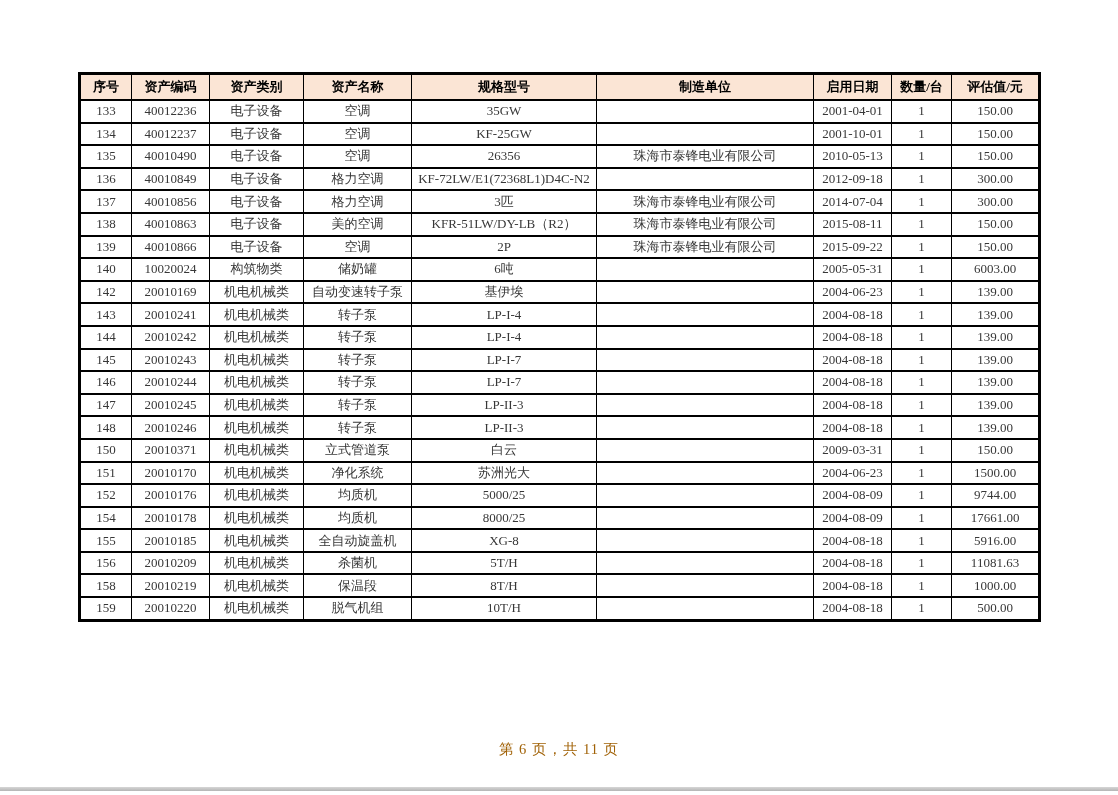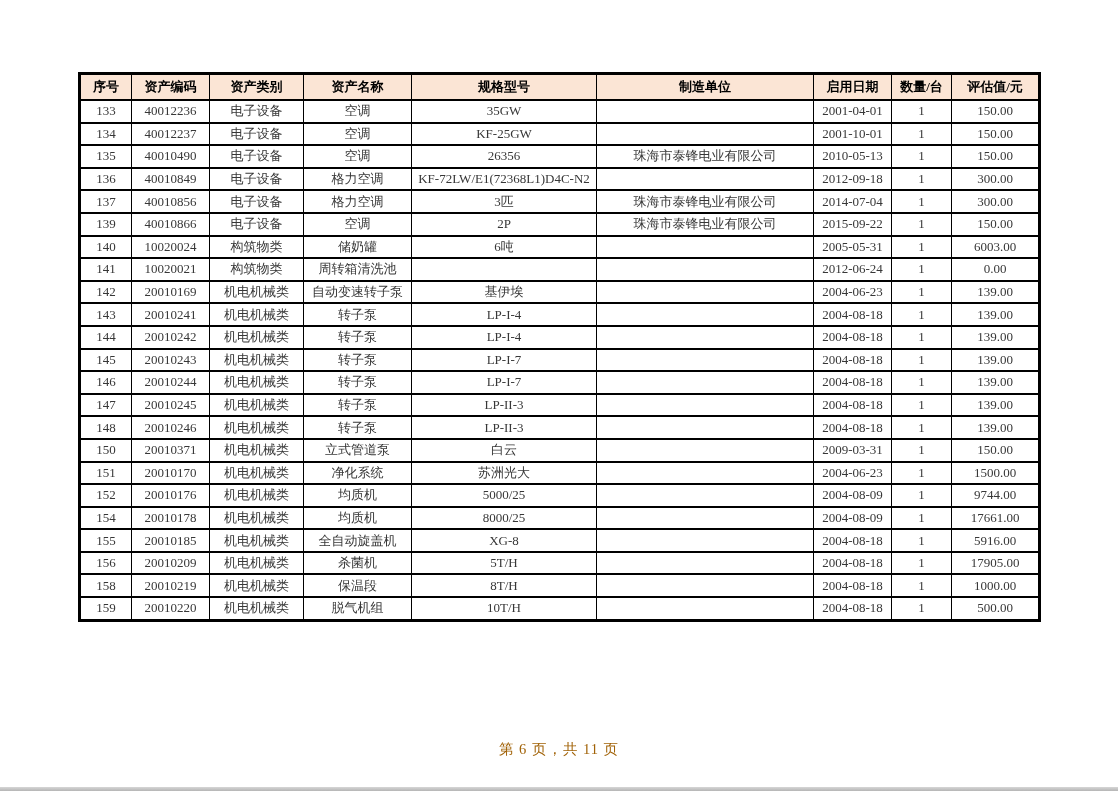--- a/index.html
+++ b/index.html
@@ -161,20 +161,31 @@
           <td>40010856</td>
           <td>电子设备</td>
           <td>格力空调</td>
           <td>3匹</td>
           <td>珠海市泰锋电业有限公司</td>
           <td>2014-07-04</td>
           <td>1</td>
           <td>300.00</td>
         </tr>
         <tr>
+          <td>138</td>
+          <td>40010863</td>
+          <td>电子设备</td>
+          <td>美的空调</td>
+          <td>KFR-51LW/DY-LB（R2）</td>
+          <td>珠海市泰锋电业有限公司</td>
+          <td>2015-08-11</td>
+          <td>1</td>
+          <td>150.00</td>
+        </tr>
+        <tr>
           <td>139</td>
           <td>40010866</td>
           <td>电子设备</td>
           <td>空调</td>
           <td>2P</td>
           <td>珠海市泰锋电业有限公司</td>
           <td>2015-09-22</td>
           <td>1</td>
           <td>150.00</td>
         </tr>
@@ -183,31 +194,20 @@
           <td>10020024</td>
           <td>构筑物类</td>
           <td>储奶罐</td>
           <td>6吨</td>
           <td></td>
           <td>2005-05-31</td>
           <td>1</td>
           <td>6003.00</td>
         </tr>
         <tr>
-          <td>141</td>
-          <td>10020021</td>
-          <td>构筑物类</td>
-          <td>周转箱清洗池</td>
-          <td></td>
-          <td></td>
-          <td>2012-06-24</td>
-          <td>1</td>
-          <td>0.00</td>
-        </tr>
-        <tr>
           <td>142</td>
           <td>20010169</td>
           <td>机电机械类</td>
           <td>自动变速转子泵</td>
           <td>基伊埃</td>
           <td></td>
           <td>2004-06-23</td>
           <td>1</td>
           <td>139.00</td>
         </tr>
@@ -334,21 +334,21 @@
         </tr>
         <tr>
           <td>156</td>
           <td>20010209</td>
           <td>机电机械类</td>
           <td>杀菌机</td>
           <td>5T/H</td>
           <td></td>
           <td>2004-08-18</td>
           <td>1</td>
-          <td>17905.00</td>
+          <td>11081.63</td>
         </tr>
         <tr>
           <td>158</td>
           <td>20010219</td>
           <td>机电机械类</td>
           <td>保温段</td>
           <td>8T/H</td>
           <td></td>
           <td>2004-08-18</td>
           <td>1</td>

